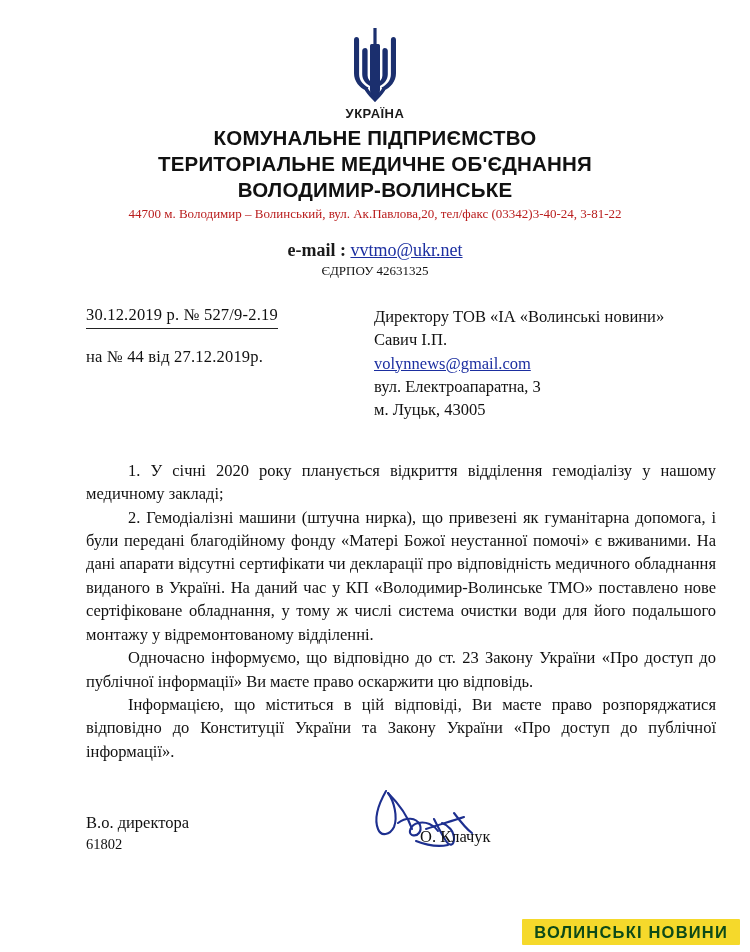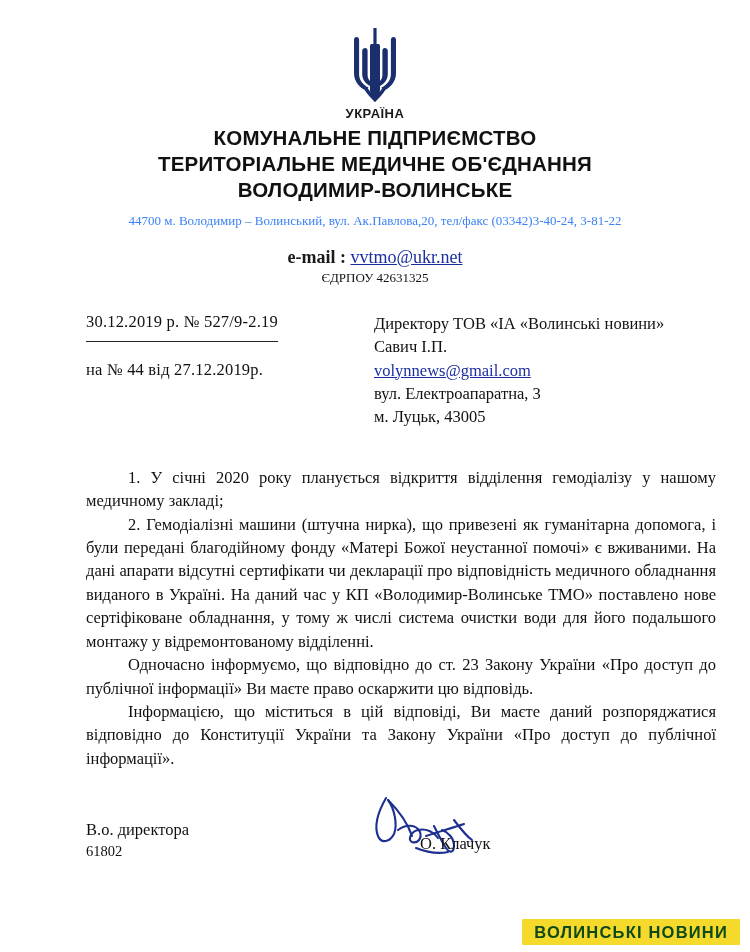--- a/index.html
+++ b/index.html
@@ -44,22 +44,22 @@
   .org-line {
     font-family: "Liberation Sans", sans-serif;
     font-weight: bold;
     font-size: 20.5px;
     line-height: 1.28;
     letter-spacing: 0.2px;
     color: #111;
   }
   .addr-line {
     font-size: 13px;
-    margin-top: 9px;
-    color: #3b82f6;
+    margin-top: 2px;
+    color: #b91c1c;
   }
   .email-line {
     font-size: 18px;
     margin-top: 18px;
     color: #1a1a1a;
   }
   .email-line .lbl {
     font-weight: bold;
   }
   .email-link {
@@ -80,21 +80,21 @@
     min-height: 130px;
   }
   .ref-left {
     width: 280px;
     float: left;
   }
   .ref-out {
     font-size: 16.5px;
     border-bottom: 1px solid #222;
     display: inline-block;
-    padding-bottom: 9px;
+    padding-bottom: 3px;
     letter-spacing: 0.2px;
   }
   .ref-in {
     font-size: 16.5px;
     margin-top: 18px;
     letter-spacing: 0.2px;
   }
   .ref-right {
     margin-left: 288px;
     font-size: 16.5px;
@@ -207,21 +207,21 @@
       <div>вул. Електроапаратна, 3</div>
       <div>м. Луцьк, 43005</div>
     </div>
     <div class="clear"></div>
   </div>
 
   <div class="body-text">
     <p>1. У січні 2020 року планується відкриття відділення гемодіалізу у нашому медичному закладі;</p>
     <p>2. Гемодіалізні машини (штучна нирка), що привезені як гуманітарна допомога, і були передані благодійному фонду «Матері Божої неустанної помочі» є вживаними. На дані апарати відсутні сертифікати чи декларації про відповідність медичного обладнання виданого в Україні. На даний час у КП «Володимир-Волинське ТМО» поставлено нове сертіфіковане обладнання, у тому ж числі система очистки води для його подальшого монтажу у відремонтованому відділенні.</p>
     <p>Одночасно інформуємо, що відповідно до ст. 23 Закону України «Про доступ до публічної інформації» Ви маєте право оскаржити цю відповідь.</p>
-    <p>Інформацією, що міститься в цій відповіді, Ви маєте даний розпоряджатися відповідно до Конституції України та Закону України «Про доступ до публічної інформації».</p>
+    <p>Інформацією, що міститься в цій відповіді, Ви маєте право розпоряджатися відповідно до Конституції України та Закону України «Про доступ до публічної інформації».</p>
   </div>
 
   <div class="sign-wrap">
     <div class="sign-title">В.о. директора</div>
     <div class="sign-code">61802</div>
     <svg class="signature" viewBox="0 0 120 78">
       <g fill="none" stroke="#1d2f8f" stroke-width="2.1" stroke-linecap="round">
         <path d="M18 8 C10 22 6 36 10 46 C13 54 22 52 26 44 C30 34 26 18 20 10"></path>
         <path d="M20 10 C30 20 40 34 44 46"></path>
         <path d="M30 40 C38 34 48 34 52 42 C54 48 50 54 44 52 C40 50 42 42 50 40 C58 38 66 42 70 48"></path>

